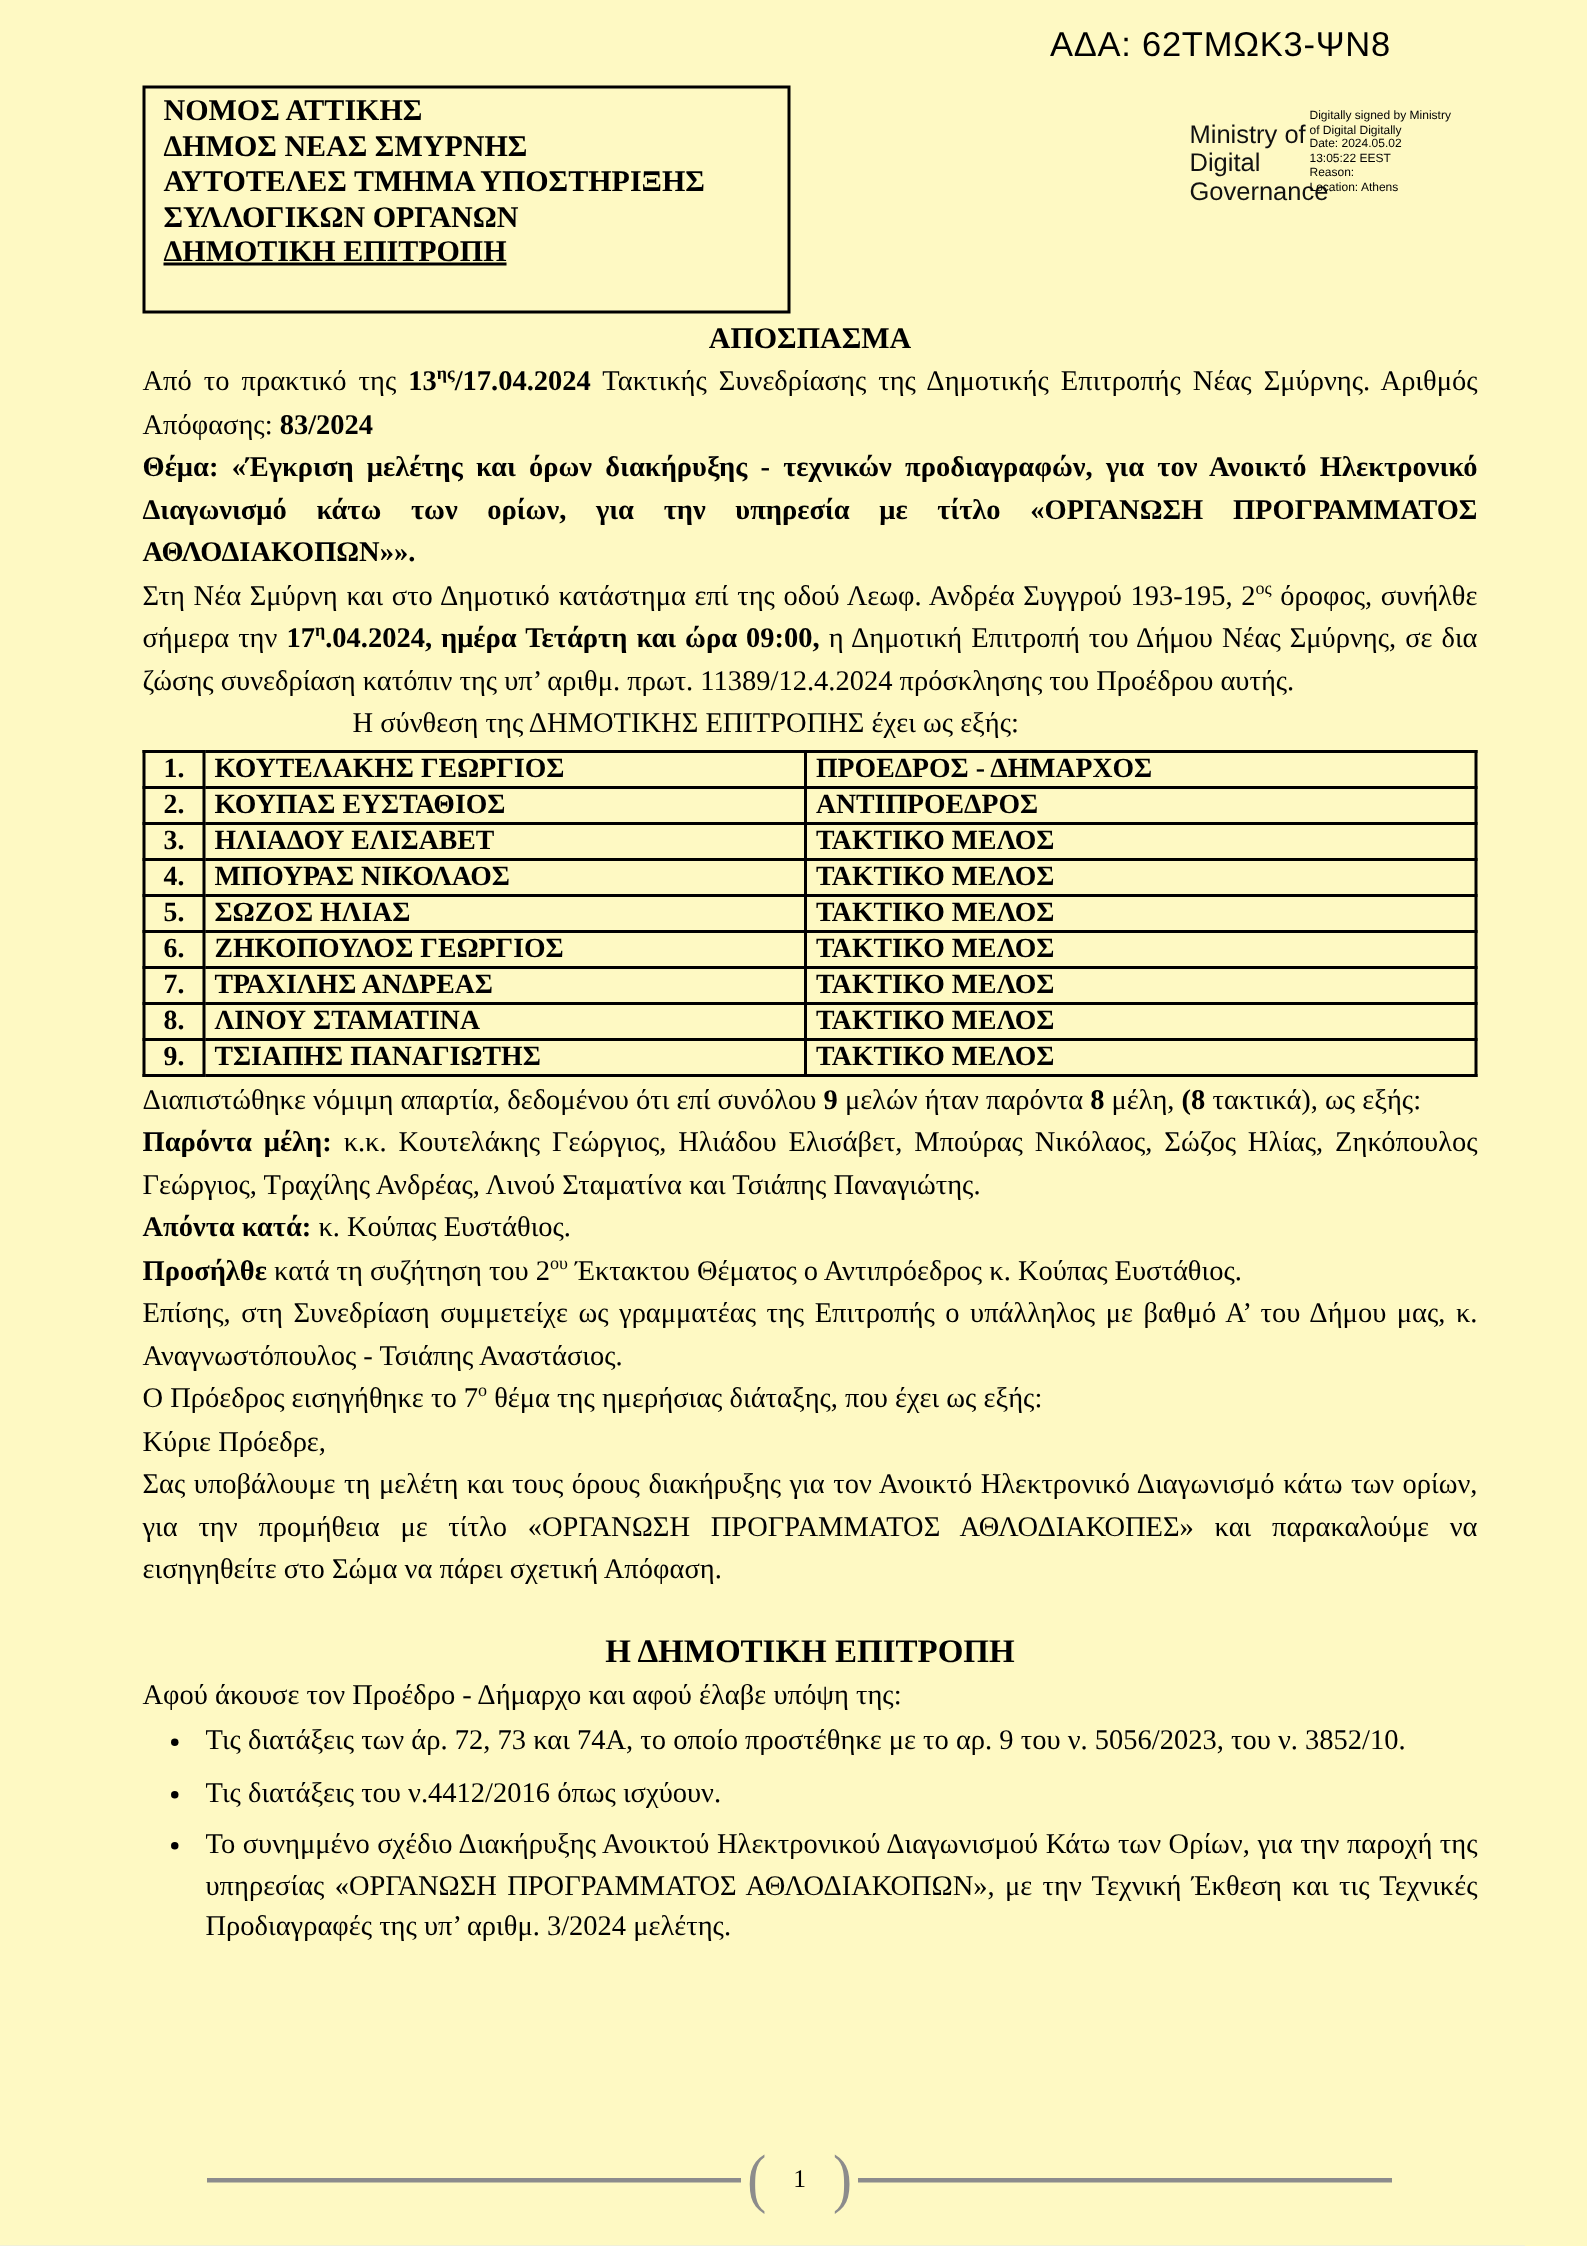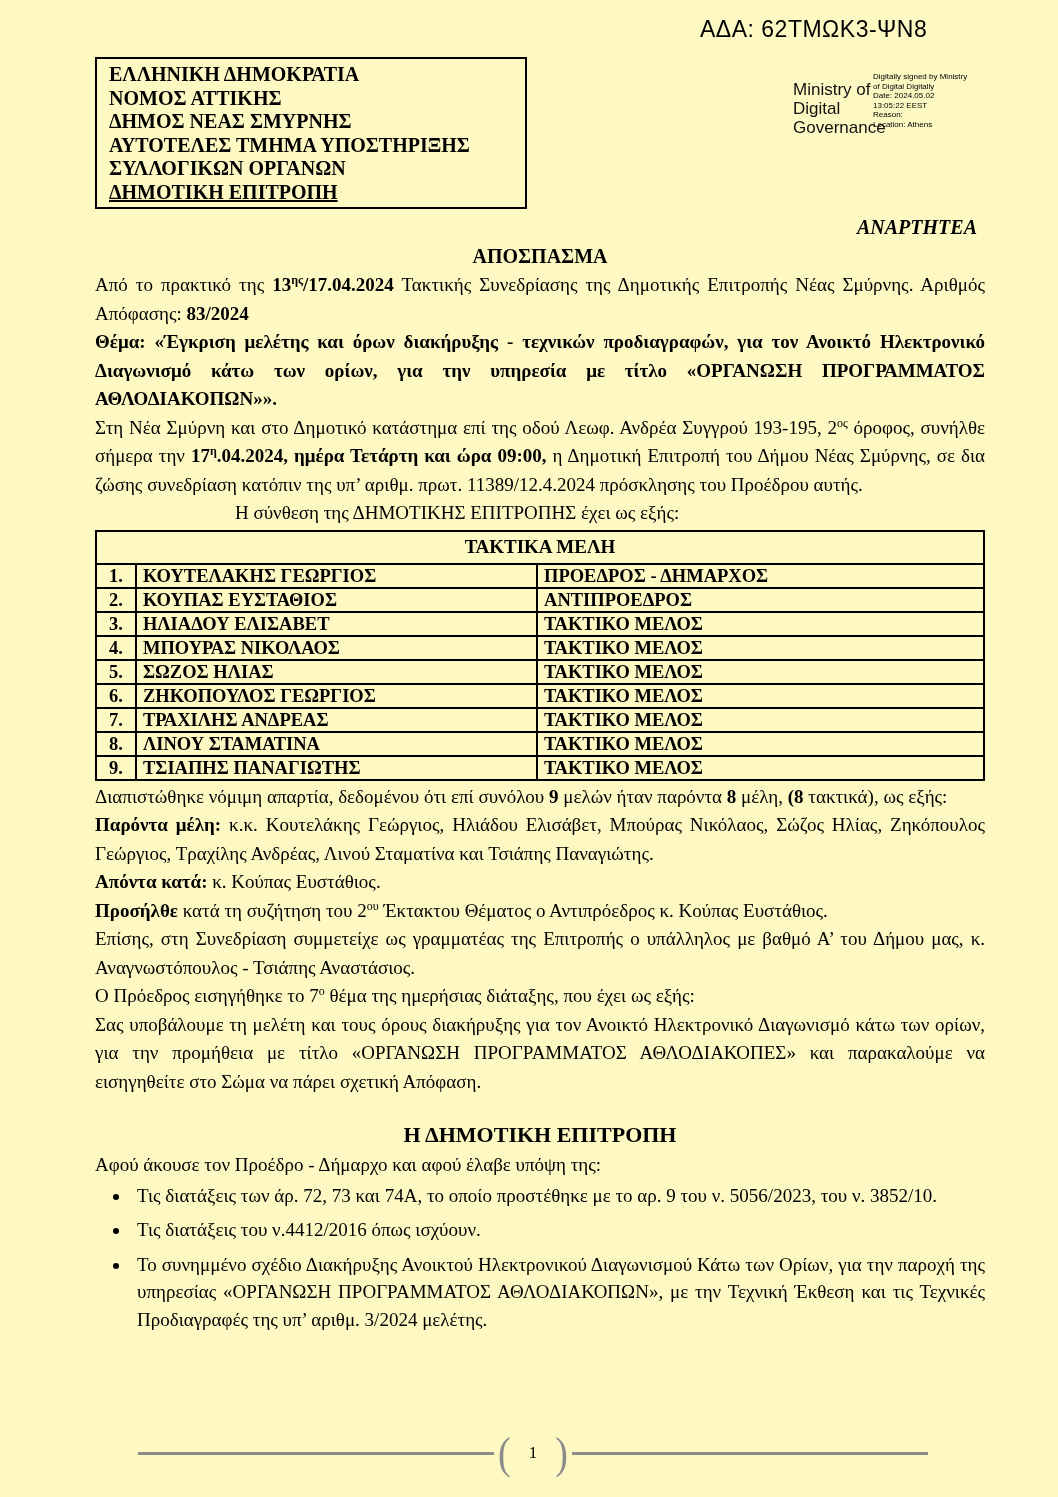--- a/index.html
+++ b/index.html
@@ -64,21 +64,20 @@
   .pagenum { font-size:17px; font-family:"Liberation Serif","DejaVu Serif",serif; margin:0 14px; }
 </style>
 </head>
 <body>
 
 <div class="page">
 
   <div class="ada">ΑΔΑ: 62ΤΜΩΚ3-ΨΝ8</div>
 
   <div class="agency-box">
-    <div class="bx-line">ΕΛΛΗΝΙΚΗ ΔΗΜΟΚΡΑΤΙΑ</div>
     <div class="bx-line">ΝΟΜΟΣ ΑΤΤΙΚΗΣ</div>
     <div class="bx-line">ΔΗΜΟΣ ΝΕΑΣ ΣΜΥΡΝΗΣ</div>
     <div class="bx-line">ΑΥΤΟΤΕΛΕΣ ΤΜΗΜΑ ΥΠΟΣΤΗΡΙΞΗΣ</div>
     <div class="bx-line">ΣΥΛΛΟΓΙΚΩΝ ΟΡΓΑΝΩΝ</div>
     <div class="bx-line last">ΔΗΜΟΤΙΚΗ ΕΠΙΤΡΟΠΗ</div>
   </div>
 
   <div class="ministry-name">
     <div>Ministry of</div>
     <div>Digital</div>
@@ -88,37 +87,33 @@
     <div>Digitally signed by Ministry</div>
     <div>of Digital Digitally</div>
     <div>Date: 2024.05.02</div>
     <div>13:05:22 EEST</div>
     <div>Reason:</div>
     <div>Location: Athens</div>
   </div>
 
   <div class="content">
 
-    <div class="anartitea">ΑΝΑΡΤΗΤΕΑ</div>
 
     <div class="doc-title">ΑΠΟΣΠΑΣΜΑ</div>
 
     <p class="just"><span>Από το πρακτικό της </span><span class="b">13</span><sup class="sup b">ης</sup><span class="b">/17.04.2024</span><span> Τακτικής Συνεδρίασης της Δημοτικής Επιτροπής Νέας Σμύρνης. Αριθμός Απόφασης: </span><span class="b">83/2024</span></p>
 
     <p class="just b">Θέμα: «Έγκριση μελέτης και όρων διακήρυξης - τεχνικών προδιαγραφών, για τον Ανοικτό Ηλεκτρονικό Διαγωνισμό κάτω των ορίων, για την υπηρεσία με τίτλο «ΟΡΓΑΝΩΣΗ ΠΡΟΓΡΑΜΜΑΤΟΣ ΑΘΛΟΔΙΑΚΟΠΩΝ»».</p>
 
     <p class="just"><span> Στη Νέα Σμύρνη και στο Δημοτικό κατάστημα επί της οδού Λεωφ. Ανδρέα Συγγρού 193-195, 2</span><sup class="sup">ος</sup><span> όροφος, συνήλθε σήμερα την </span><span class="b">17</span><sup class="sup b">η</sup><span class="b">.04.2024, ημέρα Τετάρτη και ώρα 09:00,</span><span> η Δημοτική Επιτροπή του Δήμου Νέας Σμύρνης, σε δια ζώσης συνεδρίαση κατόπιν της υπ’ αριθμ. πρωτ. 11389/12.4.2024 πρόσκλησης του Προέδρου αυτής.</span></p>
 
     <p class="composition">Η σύνθεση της ΔΗΜΟΤΙΚΗΣ ΕΠΙΤΡΟΠΗΣ έχει ως εξής:</p>
 
     <table class="members">
       <tbody>
-          <tr>
-            <th class="thead" colspan="3">ΤΑΚΤΙΚΑ ΜΕΛΗ</th>
-          </tr>
       <tr>
             <td class="c-num">1.</td>
             <td class="c-name">ΚΟΥΤΕΛΑΚΗΣ ΓΕΩΡΓΙΟΣ</td>
             <td class="c-role">ΠΡΟΕΔΡΟΣ - ΔΗΜΑΡΧΟΣ</td>
           </tr>
       <tr>
             <td class="c-num">2.</td>
             <td class="c-name">ΚΟΥΠΑΣ ΕΥΣΤΑΘΙΟΣ</td>
             <td class="c-role">ΑΝΤΙΠΡΟΕΔΡΟΣ</td>
           </tr>
@@ -165,20 +160,21 @@
     <p class="just"><span class="b">Παρόντα μέλη:</span><span> κ.κ. Κουτελάκης Γεώργιος, Ηλιάδου Ελισάβετ, Μπούρας Νικόλαος, Σώζος Ηλίας, Ζηκόπουλος Γεώργιος, Τραχίλης Ανδρέας, Λινού Σταματίνα και Τσιάπης Παναγιώτης.</span></p>
 
     <p class="just"><span class="b">Απόντα κατά:</span><span> κ. Κούπας Ευστάθιος.</span></p>
 
     <p class="just"><span class="b">Προσήλθε</span><span> κατά τη συζήτηση του 2</span><sup class="sup">ου</sup><span> Έκτακτου Θέματος ο Αντιπρόεδρος κ. Κούπας Ευστάθιος.</span></p>
 
     <p class="just">Επίσης, στη Συνεδρίαση συμμετείχε ως γραμματέας της Επιτροπής ο υπάλληλος με βαθμό Α’ του Δήμου μας, κ. Αναγνωστόπουλος - Τσιάπης Αναστάσιος.</p>
 
     <p class="just"><span>Ο Πρόεδρος εισηγήθηκε το 7</span><sup class="sup">ο</sup><span> θέμα της ημερήσιας διάταξης, που έχει ως εξής:</span></p>
 
+    <p>Κύριε Πρόεδρε,</p>
 
     <p class="just">Σας υποβάλουμε τη μελέτη και τους όρους διακήρυξης για τον Ανοικτό Ηλεκτρονικό Διαγωνισμό κάτω των ορίων, για την προμήθεια με τίτλο «ΟΡΓΑΝΩΣΗ ΠΡΟΓΡΑΜΜΑΤΟΣ ΑΘΛΟΔΙΑΚΟΠΕΣ» και παρακαλούμε να εισηγηθείτε στο Σώμα να πάρει σχετική Απόφαση.</p>
 
     <div class="committee-heading">Η ΔΗΜΟΤΙΚΗ ΕΠΙΤΡΟΠΗ</div>
 
     <p>Αφού άκουσε τον Προέδρο - Δήμαρχο και αφού έλαβε υπόψη της:</p>
 
     <ul class="considerations">
       <li>Τις διατάξεις των άρ. 72, 73 και 74Α, το οποίο προστέθηκε με το αρ. 9 του ν. 5056/2023, του ν. 3852/10.</li>
       <li>Τις διατάξεις του ν.4412/2016 όπως ισχύουν.</li>

